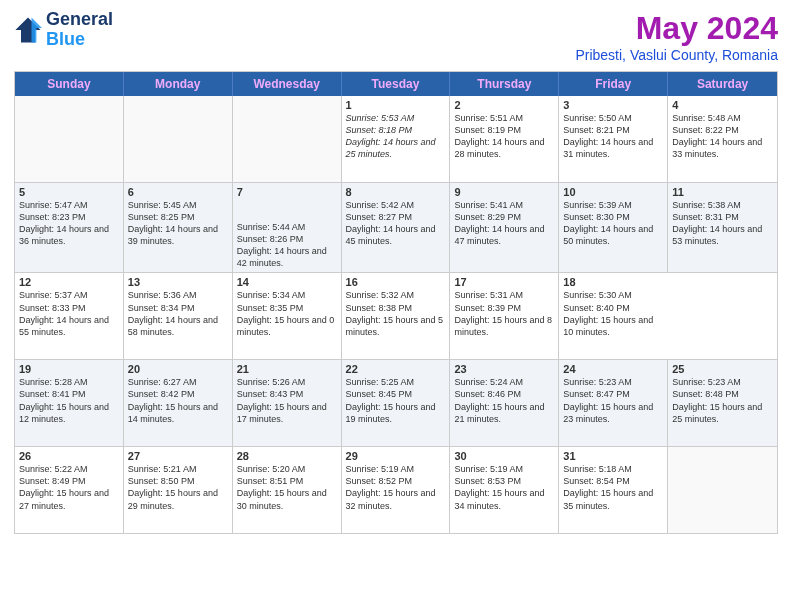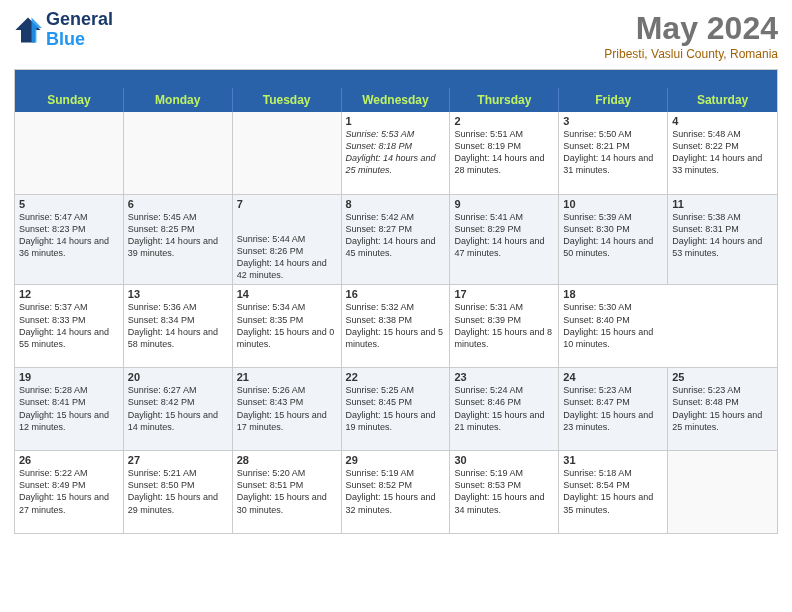--- a/index.html
+++ b/index.html
@@ -40,45 +40,44 @@
     .logo-icon {
       width: 28px;
       height: 28px;
     }
     .title-area {
       text-align: right;
     }
     .month-title {
       font-size: 32px;
       font-weight: bold;
-      color: #737373;
+      color: #a21caf;
     }
     .subtitle {
-      font-size: 12px;
-      color: #a16207;
+      font-size: 14px;
+      color: #1d4ed8;
     }
     .calendar {
       flex: 1;
       display: flex;
       flex-direction: column;
       border: 1px solid #ccc;
     }
     .day-headers {
       display: grid;
       grid-template-columns: repeat(7, 1fr);
       background: #2962a8;
     }
     .day-header {
-      color: #bef264;
+      color: #f0abfc;
       font-size: 12px;
       font-weight: bold;
       text-align: center;
       padding: 5px 2px;
       border-right: 1px solid #4a7cc7;
-      margin-top: 18px;
     }
     .day-header:last-child { border-right: none; }
     .calendar-body {
       display: flex;
       flex-direction: column;
       flex: 1;
     }
     .calendar-row {
       display: grid;
       grid-template-columns: repeat(7, 1fr);
@@ -129,22 +128,22 @@
     <div class="title-area">
       <div class="month-title">May 2024</div>
       <div class="subtitle">Pribesti, Vaslui County, Romania</div>
     </div>
   </div>
 
   <div class="calendar">
     <div class="day-headers">
     <div class="day-header">Sunday</div>
         <div class="day-header">Monday</div>
+        <div class="day-header">Wednesday</div>
         <div class="day-header">Tuesday</div>
-        <div class="day-header">Wednesday</div>
         <div class="day-header">Thursday</div>
         <div class="day-header">Friday</div>
         <div class="day-header">Saturday</div>
       </div>
     <div class="calendar-body">
     <div class="calendar-row">
           <div class="cell empty"></div>
           <div class="cell empty"></div>
           <div class="cell empty"></div>
           <div class="cell">

